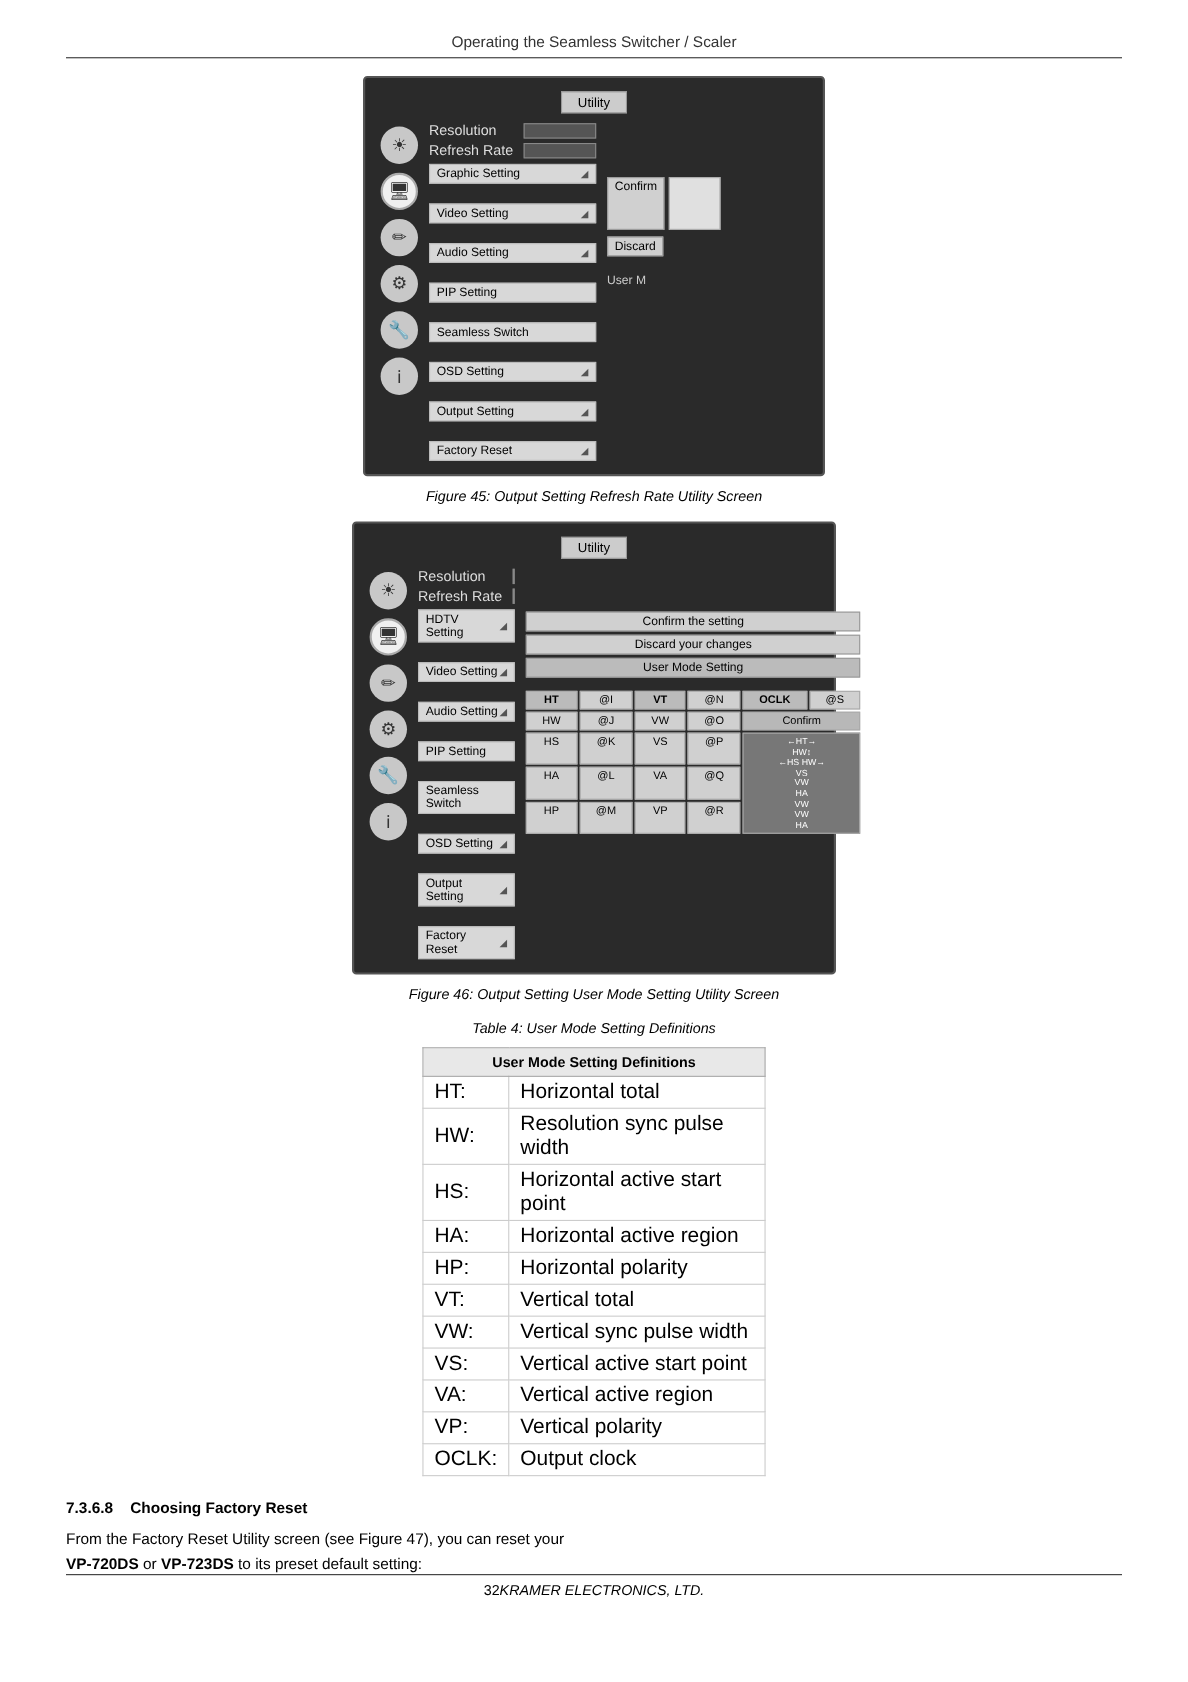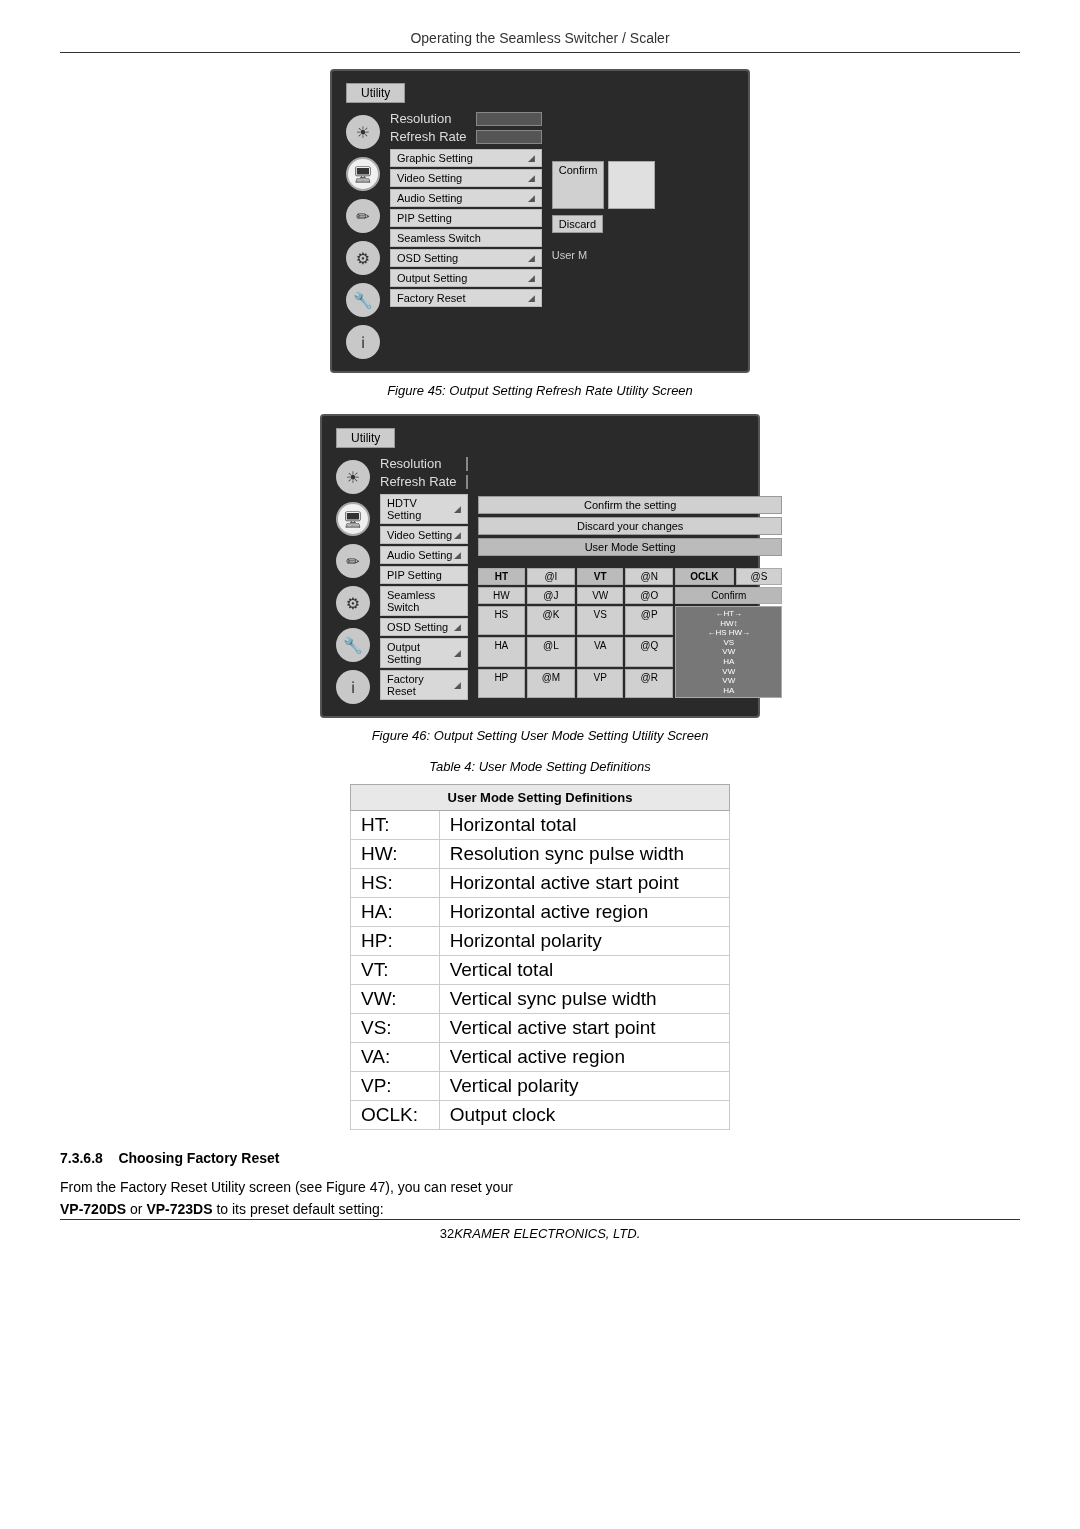--- a/index.html
+++ b/index.html
@@ -40,21 +40,21 @@
       background: #2a2a2a;
       border: 2px solid #555;
       border-radius: 4px;
       padding: 12px 14px;
       color: #e0e0e0;
       font-size: 12px;
     }
 
     .screen-top-row {
       display: flex;
-      justify-content: flex-start;
+      justify-content: center;
       margin-bottom: 8px;
     }
 
     .utility-btn {
       background: #ccc;
       color: #000;
       padding: 2px 14px;
       font-size: 12px;
       border: 1px solid #999;
     }
@@ -89,21 +89,21 @@
       border: 2px solid #aaa;
     }
 
     .menu-panel {
       flex: 1;
     }
 
     .menu-items {
       display: flex;
       flex-direction: column;
-      gap: 2px;
+      gap: 18px;
     }
 
     .menu-item {
       background: #d8d8d8;
       color: #000;
       font-size: 11px;
       padding: 2px 6px;
       border: 1px solid #bbb;
       cursor: pointer;
       display: flex;
@@ -229,21 +229,21 @@
     }
 
     .table-container {
       display: flex;
       justify-content: center;
       margin-bottom: 20px;
     }
 
     .def-table {
       border-collapse: collapse;
-      width: 380px;
+      width: 312px;
       font-size: 13px;
     }
 
     .def-table th {
       background: #e8e8e8;
       border: 1px solid #aaa;
       padding: 5px 10px;
       text-align: center;
       font-weight: bold;
       font-size: 13px;

